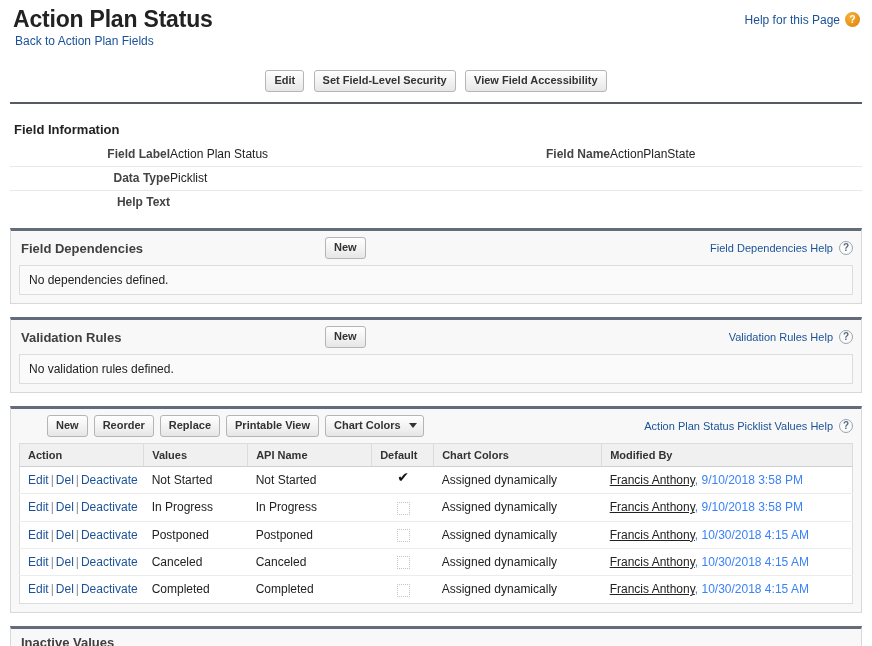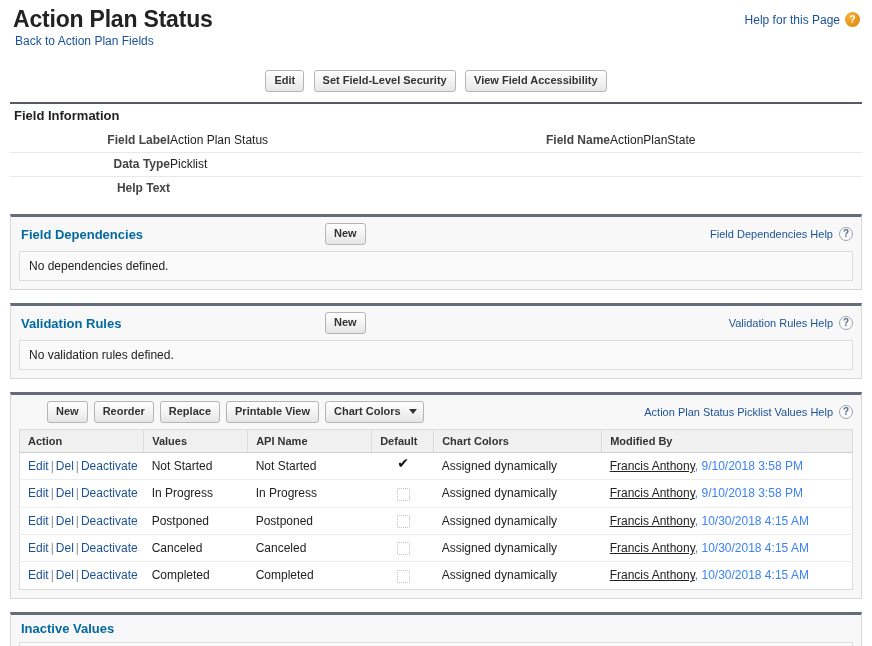--- a/index.html
+++ b/index.html
@@ -69,21 +69,21 @@
     border-top: 5px solid #333333; vertical-align: middle;
     position: relative; top: -1px;
   }
 
   .btn-row-top {
     text-align: center; padding: 2px 0 10px 0;
   }
   .btn-row-top .btn { margin: 0 3px; }
 
   
-  .plain-section { border-top: 2px solid #555a66; margin-bottom: 14px; padding-top: 2px; }
+  .plain-section { border-top: 2px solid #555a66; margin-bottom: 14px; padding-top: 16px; }
   .plain-title {
     font-size: 13px; font-weight: bold; color: #222222;
     padding: 2px 0 6px 4px;
   }
   table.detail { width: 100%; border-collapse: collapse; table-layout: fixed; }
   table.detail td {
     padding: 4px 0 5px 0; font-size: 12px; vertical-align: top;
     border-bottom: 1px solid #e8e8e8;
   }
   td.dlabel {
@@ -99,21 +99,21 @@
     border-top: 3px solid #646b7a;
     background: #f8f8f8;
     margin-bottom: 13px;
   }
   .panel-head {
     position: relative;
     display: flex; align-items: center;
     padding: 6px 8px 6px 10px; min-height: 27px;
   }
   .panel-title {
-    font-size: 13px; font-weight: bold; color: #0369a1;
+    font-size: 13px; font-weight: bold; color: #404040;
     white-space: nowrap;
   }
   .panel-head-btns { display: flex; align-items: center; gap: 6px; padding-left: 26px; }
   .panel-help {
     margin-left: auto; display: flex; align-items: center; gap: 6px;
     font-size: 11px; color: #1b5297; cursor: pointer; white-space: nowrap; justify-content: flex-end;
   }
 
   .panel-body { padding: 0 8px 8px 8px; }
   .empty-box {

